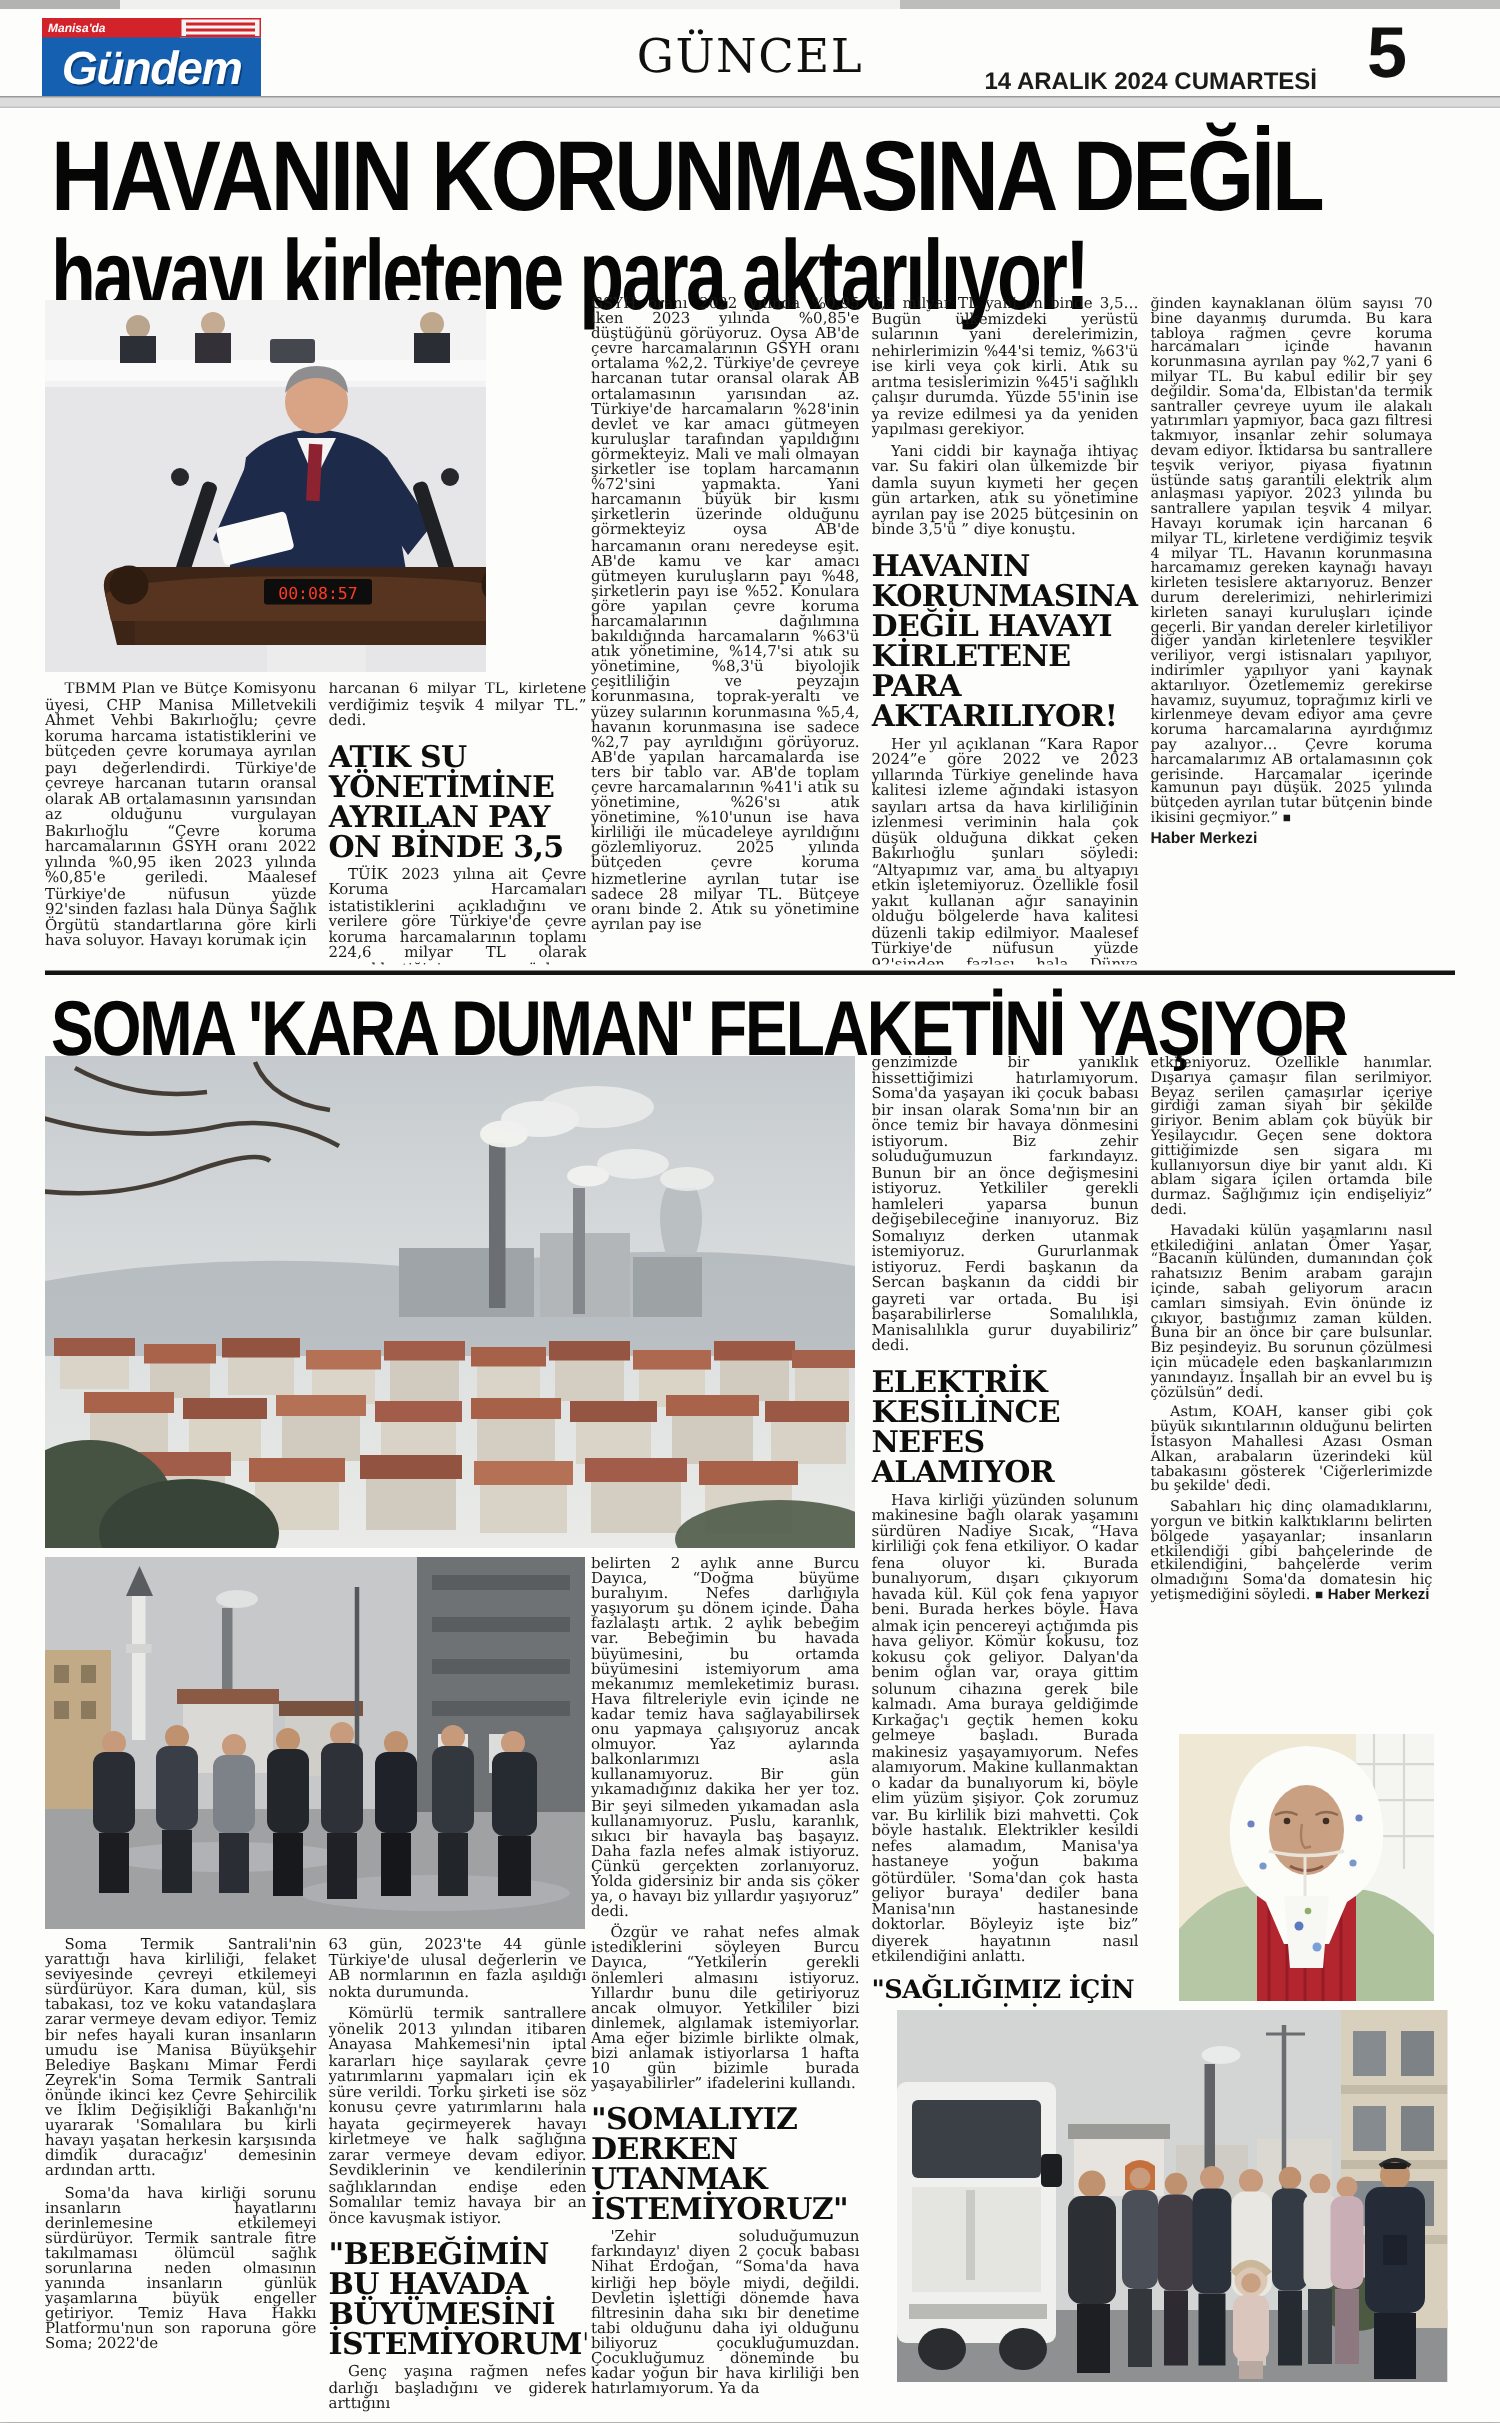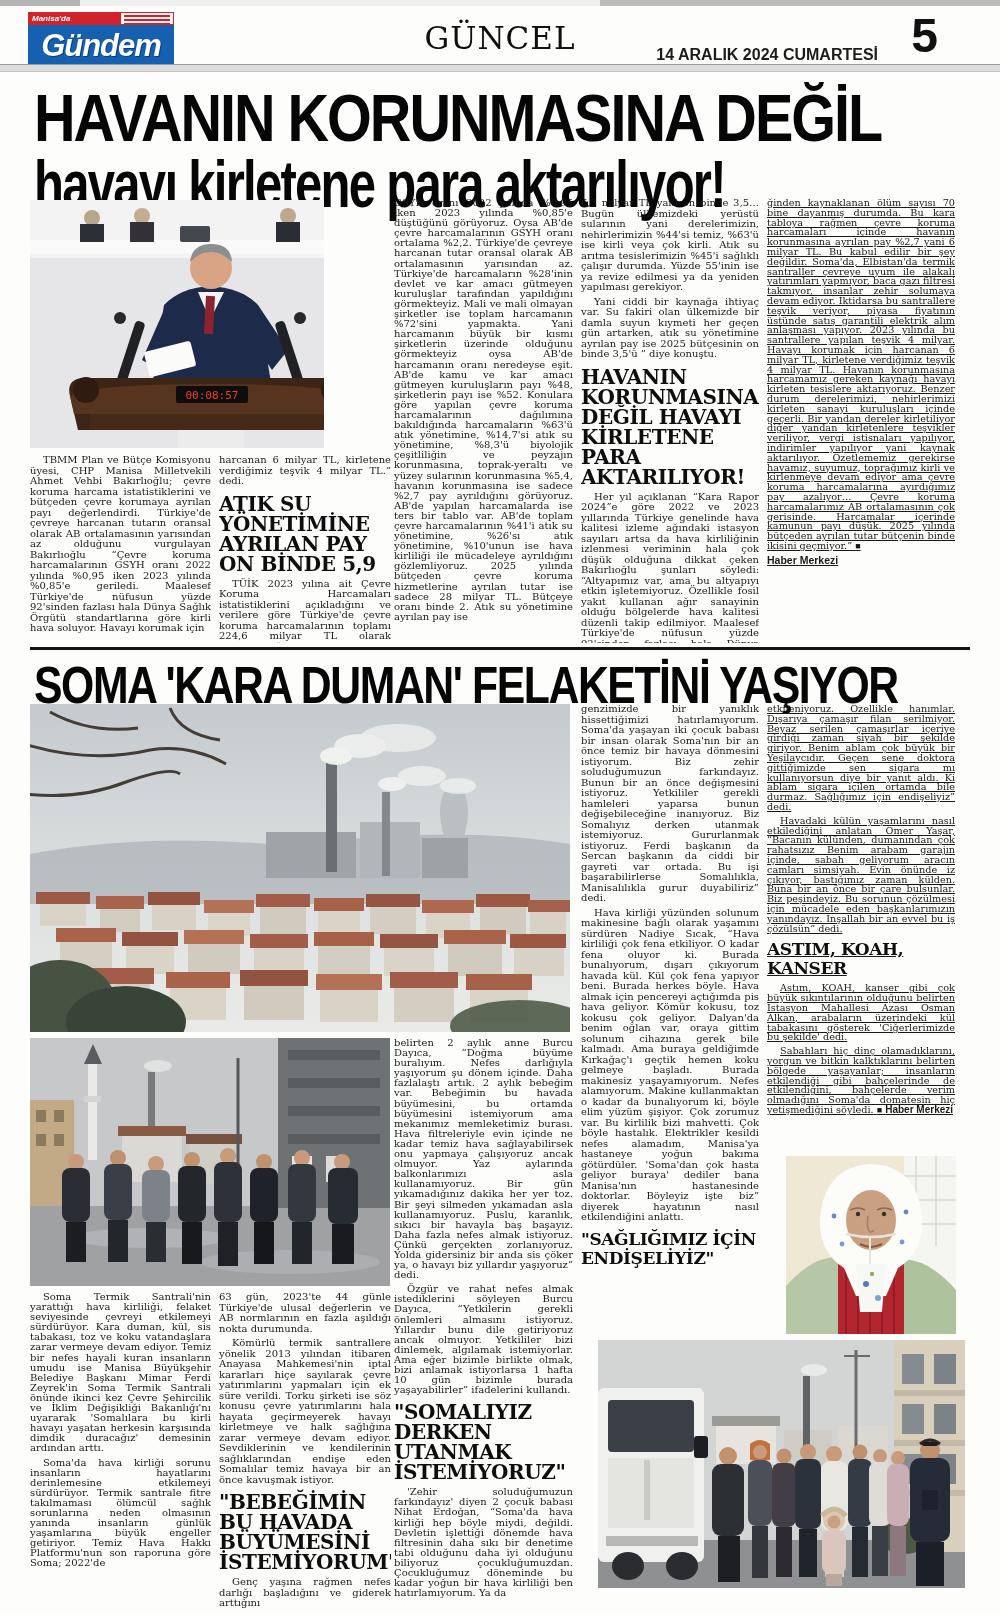--- a/index.html
+++ b/index.html
@@ -29,21 +29,21 @@
   .hl-a{top:80px;font-size:57px;letter-spacing:-2px;transform:scale(1.01,1.16);}
   .hl-b{top:146px;font-size:57px;letter-spacing:-2px;transform:scale(0.86,1.16);}
   .rule-mid{position:absolute;left:30px;top:647px;width:940px;height:3px;background:#141414;}
   .hl-c{top:656px;font-size:45px;letter-spacing:-1.5px;transform:scale(0.95,1.15);}
 
   
   .col{position:absolute;overflow:hidden;font-size:10px;line-height:10.5px;text-align:justify;color:#191919;}
   .col p{margin:0 0 4px 0;text-indent:13px;}
   .col p.noind{text-indent:0;}
   .tight{line-height:10.1px;}
-  .dense{font-size:9.7px;line-height:9.8px;text-decoration:underline;}
+  .dense{font-size:9.7px;line-height:9.8px;}
   .sub{font-weight:bold;font-size:20px;line-height:20px;margin:7px 0 5px;text-align:left;text-indent:0;color:#0e0e0e;letter-spacing:-0.4px;}
   .sub2{font-size:17px;line-height:19px;}
   .byline{font-family:"Liberation Sans",sans-serif;font-weight:bold;font-size:10.5px;margin-top:2px;text-align:left;}
   .endmark{font-family:"Liberation Sans",sans-serif;font-size:9px;}
   .byl-inline{font-family:"Liberation Sans",sans-serif;font-weight:bold;font-size:10px;}
 
   
   .photo{position:absolute;overflow:hidden;background:#d8d8d8;}
   .photo svg{display:block;}
   #photo-woman{z-index:3;}
@@ -114,21 +114,21 @@
       <rect x="148" y="230" width="66" height="18" fill="#ececec"></rect>
     </svg>
   </div>
 
   <div class="col" style="left:30px;top:455px;width:181px;height:188px;">
     <p>TBMM Plan ve Bütçe Komisyonu üyesi, CHP Manisa Milletvekili Ahmet Vehbi Bakırlıoğlu; çevre koruma harcama istatistiklerini ve bütçeden çevre korumaya ayrılan payı değerlendirdi. Türkiye'de çevreye harcanan tutarın oransal olarak AB ortalamasının yarısından az olduğunu vurgulayan Bakırlıoğlu “Çevre koruma harcamalarının GSYH oranı 2022 yılında %0,95 iken 2023 yılında %0,85'e geriledi. Maalesef Türkiye'de nüfusun yüzde 92'sinden fazlası hala Dünya Sağlık Örgütü standartlarına göre kirli hava soluyor. Havayı korumak için</p>
   </div>
 
   <div class="col" style="left:219px;top:455px;width:172px;height:188px;">
     <p class="noind">harcanan 6 milyar TL, kirletene verdiğimiz teşvik 4 milyar TL.” dedi.</p>
-    <div class="sub">ATIK SU YÖNETİMİNE AYRILAN PAY ON BİNDE 5,9</div>
+    <div class="sub">ATIK SU YÖNETİMİNE AYRILAN PAY ON BİNDE 3,5</div>
     <p>TÜİK 2023 yılına ait Çevre Koruma Harcamaları istatistiklerini açıkladığını ve verilere göre Türkiye'de çevre koruma harcamalarının toplamı 224,6 milyar TL olarak gerçekleştiğini söyleyen Bakırlıoğlu “Çevre koruma harcamalarının</p>
   </div>
 
   <div class="col tight" style="left:394px;top:198px;width:179px;height:445px;">
     <p class="noind">GSYH oranı 2022 yılında %0,95 iken 2023 yılında %0,85'e düştüğünü görüyoruz. Oysa AB'de çevre harcamalarının GSYH oranı ortalama %2,2. Türkiye'de çevreye harcanan tutar oransal olarak AB ortalamasının yarısından az. Türkiye'de harcamaların %28'inin devlet ve kar amacı gütmeyen kuruluşlar tarafından yapıldığını görmekteyiz. Mali ve mali olmayan şirketler ise toplam harcamanın %72'sini yapmakta. Yani harcamanın büyük bir kısmı şirketlerin üzerinde olduğunu görmekteyiz oysa AB'de harcamanın oranı neredeyse eşit. AB'de kamu ve kar amacı gütmeyen kuruluşların payı %48, şirketlerin payı ise %52. Konulara göre yapılan çevre koruma harcamalarının dağılımına bakıldığında harcamaların %63'ü atık yönetimine, %14,7'si atık su yönetimine, %8,3'ü biyolojik çeşitliliğin ve peyzajın korunmasına, toprak-yeraltı ve yüzey sularının korunmasına %5,4, havanın korunmasına ise sadece %2,7 pay ayrıldığını görüyoruz. AB'de yapılan harcamalarda ise ters bir tablo var. AB'de toplam çevre harcamalarının %41'i atık su yönetimine, %26'sı atık yönetimine, %10'unun ise hava kirliliği ile mücadeleye ayrıldığını gözlemliyoruz. 2025 yılında bütçeden çevre koruma hizmetlerine ayrılan tutar ise sadece 28 milyar TL. Bütçeye oranı binde 2. Atık su yönetimine ayrılan pay ise</p>
   </div>
 
   <div class="col" style="left:581px;top:198px;width:178px;height:445px;">
     <p class="noind">6,3 milyar TL yani on binde 3,5… Bugün ülkemizdeki yerüstü sularının yani derelerimizin, nehirlerimizin %44'si temiz, %63'ü ise kirli veya çok kirli. Atık su arıtma tesislerimizin %45'i sağlıklı çalışır durumda. Yüzde 55'inin ise ya revize edilmesi ya da yeniden yapılması gerekiyor.</p>
     <p>Yani ciddi bir kaynağa ihtiyaç var. Su fakiri olan ülkemizde bir damla suyun kıymeti her geçen gün artarken, atık su yönetimine ayrılan pay ise 2025 bütçesinin on binde 3,5'ü ” diye konuştu.</p>
@@ -470,26 +470,26 @@
 
   <div class="col tight" style="left:394px;top:1038px;width:179px;height:575px;">
     <p class="noind">belirten 2 aylık anne Burcu Dayıca, “Doğma büyüme buralıyım. Nefes darlığıyla yaşıyorum şu dönem içinde. Daha fazlalaştı artık. 2 aylık bebeğim var. Bebeğimin bu havada büyümesini, bu ortamda büyümesini istemiyorum ama mekanımız memleketimiz burası. Hava filtreleriyle evin içinde ne kadar temiz hava sağlayabilirsek onu yapmaya çalışıyoruz ancak olmuyor. Yaz aylarında balkonlarımızı asla kullanamıyoruz. Bir gün yıkamadığınız dakika her yer toz. Bir şeyi silmeden yıkamadan asla kullanamıyoruz. Puslu, karanlık, sıkıcı bir havayla baş başayız. Daha fazla nefes almak istiyoruz. Çünkü gerçekten zorlanıyoruz. Yolda gidersiniz bir anda sis çöker ya, o havayı biz yıllardır yaşıyoruz” dedi.</p>
     <p>Özgür ve rahat nefes almak istediklerini söyleyen Burcu Dayıca, “Yetkilerin gerekli önlemleri almasını istiyoruz. Yıllardır bunu dile getiriyoruz ancak olmuyor. Yetkililer bizi dinlemek, algılamak istemiyorlar. Ama eğer bizimle birlikte olmak, bizi anlamak istiyorlarsa 1 hafta 10 gün bizimle burada yaşayabilirler” ifadelerini kullandı.</p>
     <div class="sub">"SOMALIYIZ DERKEN UTANMAK İSTEMİYORUZ"</div>
     <p>'Zehir soluduğumuzun farkındayız' diyen 2 çocuk babası Nihat Erdoğan, “Soma'da hava kirliği hep böyle miydi, değildi. Devletin işlettiği dönemde hava filtresinin daha sıkı bir denetime tabi olduğunu daha iyi olduğunu biliyoruz çocukluğumuzdan. Çocukluğumuz döneminde bu kadar yoğun bir hava kirliliği ben hatırlamıyorum. Ya da</p>
   </div>
 
   <div class="col" style="left:581px;top:704px;width:178px;height:634px;">
     <p class="noind">genzimizde bir yanıklık hissettiğimizi hatırlamıyorum. Soma'da yaşayan iki çocuk babası bir insan olarak Soma'nın bir an önce temiz bir havaya dönmesini istiyorum. Biz zehir soluduğumuzun farkındayız. Bunun bir an önce değişmesini istiyoruz. Yetkililer gerekli hamleleri yaparsa bunun değişebileceğine inanıyoruz. Biz Somalıyız derken utanmak istemiyoruz. Gururlanmak istiyoruz. Ferdi başkanın da Sercan başkanın da ciddi bir gayreti var ortada. Bu işi başarabilirlerse Somalılıkla, Manisalılıkla gurur duyabiliriz” dedi.</p>
+    <div class="sub">ELEKTRİK KESİLİNCE NEFES ALAMIYOR</div>
     <p>Hava kirliği yüzünden solunum makinesine bağlı olarak yaşamını sürdüren Nadiye Sıcak, “Hava kirliliği çok fena etkiliyor. O kadar fena oluyor ki. Burada bunalıyorum, dışarı çıkıyorum havada kül. Kül çok fena yapıyor beni. Burada herkes böyle. Hava almak için pencereyi açtığımda pis hava geliyor. Kömür kokusu, toz kokusu çok geliyor. Dalyan'da benim oğlan var, oraya gittim solunum cihazına gerek bile kalmadı. Ama buraya geldiğimde Kırkağaç'ı geçtik hemen koku gelmeye başladı. Burada makinesiz yaşayamıyorum. Nefes alamıyorum. Makine kullanmaktan o kadar da bunalıyorum ki, böyle elim yüzüm şişiyor. Çok zorumuz var. Bu kirlilik bizi mahvetti. Çok böyle hastalık. Elektrikler kesildi nefes alamadım, Manisa'ya hastaneye yoğun bakıma götürdüler. 'Soma'dan çok hasta geliyor buraya' dediler bana Manisa'nın hastanesinde doktorlar. Böyleyiz işte biz” diyerek hayatının nasıl etkilendiğini anlattı.</p>
     <div class="sub sub2">"SAĞLIĞIMIZ İÇİN ENDİŞELİYİZ"</div>
 
   </div>
 
   <div class="col dense" style="left:767px;top:704px;width:188px;height:450px;">
     <p class="noind">etkileniyoruz. Özellikle hanımlar. Dışarıya çamaşır filan serilmiyor. Beyaz serilen çamaşırlar içeriye girdiği zaman siyah bir şekilde giriyor. Benim ablam çok büyük bir Yeşilaycıdır. Geçen sene doktora gittiğimizde sen sigara mı kullanıyorsun diye bir yanıt aldı. Ki ablam sigara içilen ortamda bile durmaz. Sağlığımız için endişeliyiz” dedi.</p>
     <p>Havadaki külün yaşamlarını nasıl etkilediğini anlatan Ömer Yaşar, “Bacanın külünden, dumanından çok rahatsızız Benim arabam garajın içinde, sabah geliyorum aracın camları simsiyah. Evin önünde iz çıkıyor, bastığımız zaman külden. Buna bir an önce bir çare bulsunlar. Biz peşindeyiz. Bu sorunun çözülmesi için mücadele eden başkanlarımızın yanındayız. İnşallah bir an evvel bu iş çözülsün” dedi.</p>
-    <div class="sub sub2">ASTIM, KOAH, KANSER</div>
     <p>Astım, KOAH, kanser gibi çok büyük sıkıntılarının olduğunu belirten İstasyon Mahallesi Azası Osman Alkan, arabaların üzerindeki kül tabakasını gösterek 'Ciğerlerimizde bu şekilde' dedi.</p>
     <p><span>Sabahları hiç dinç olamadıklarını, yorgun ve bitkin kalktıklarını belirten bölgede yaşayanlar; insanların etkilendiği gibi bahçelerinde de etkilendiğini, bahçelerde verim olmadığını Soma'da domatesin hiç yetişmediğini söyledi.</span> <span class="endmark">■</span> <span class="byl-inline">Haber Merkezi</span></p>
   </div>
 
 </div>
 
 </body></html>

